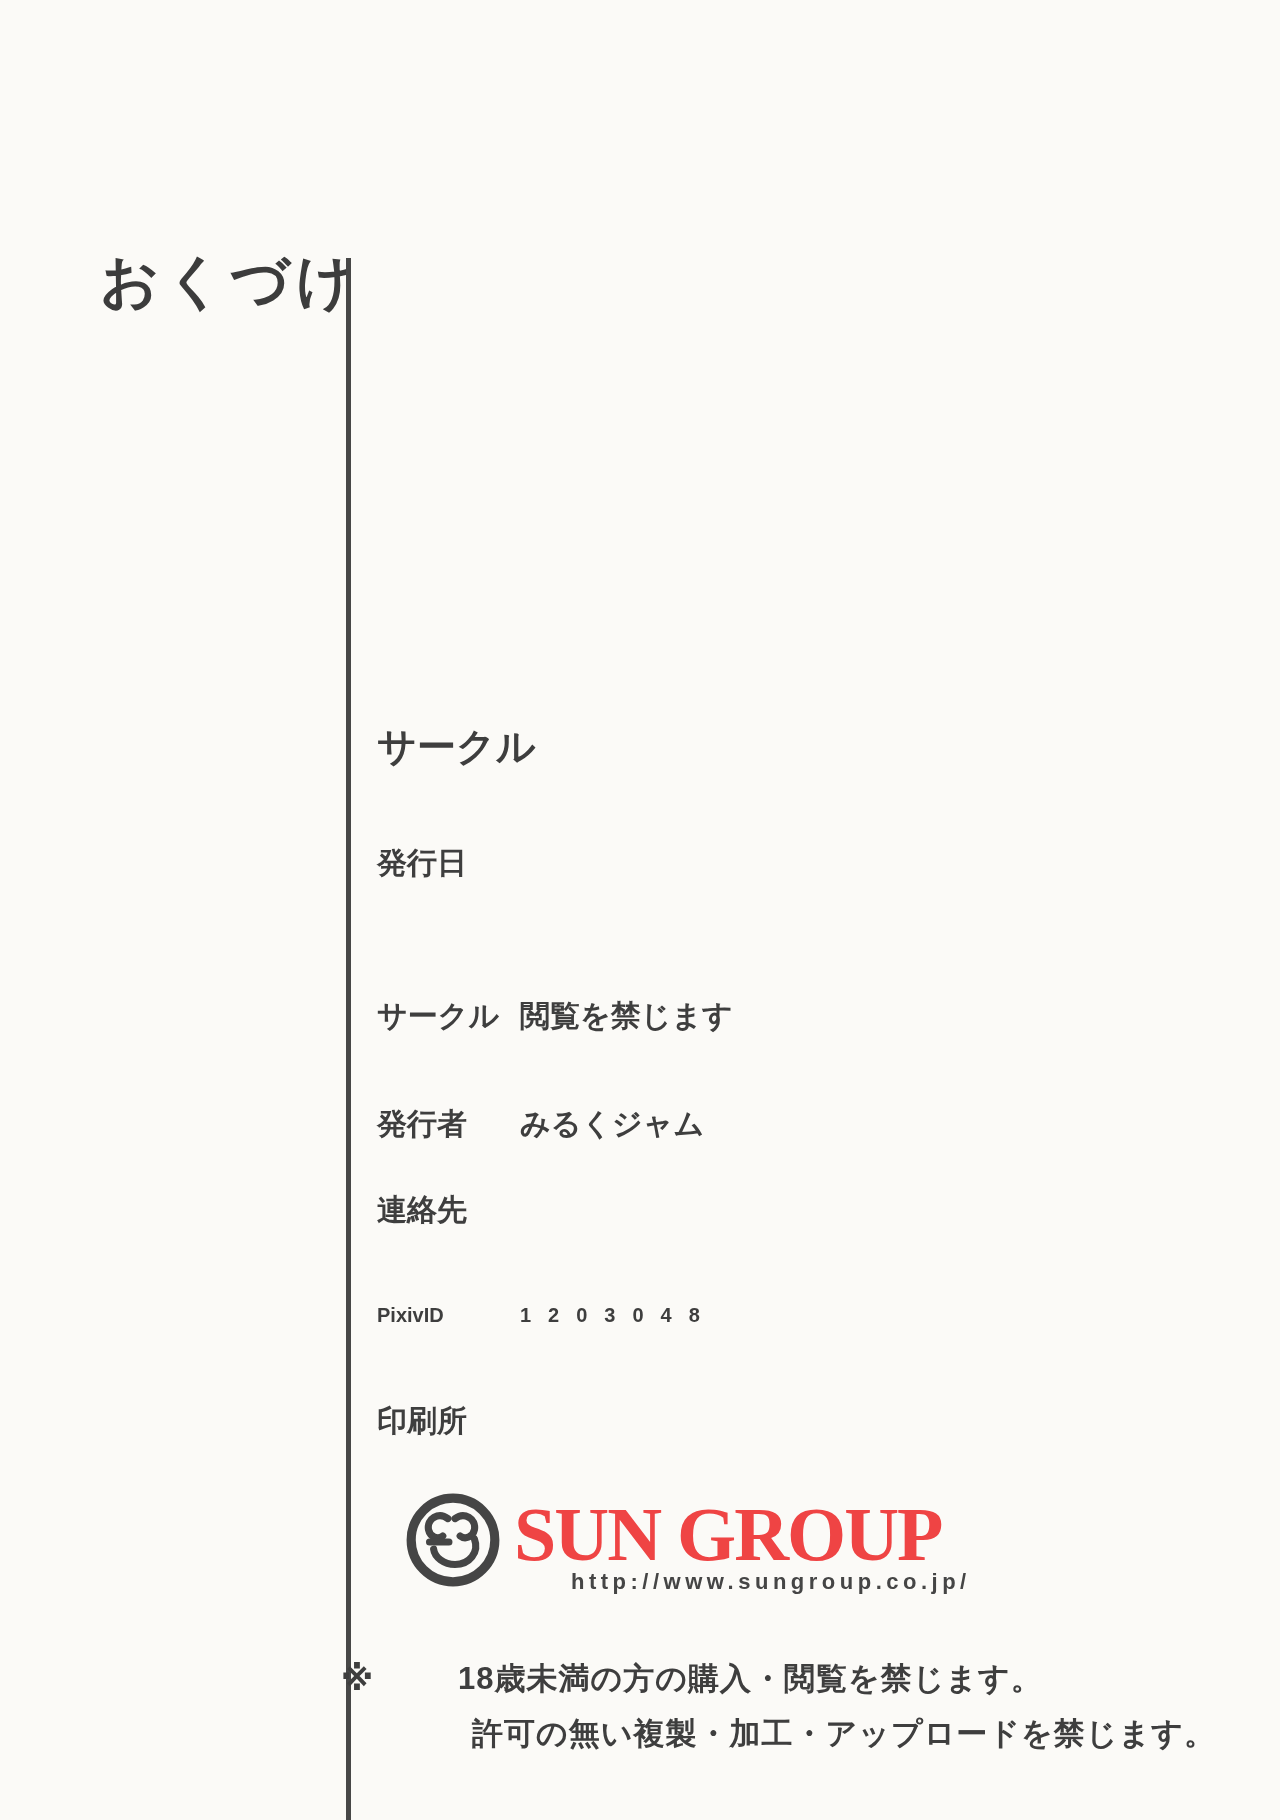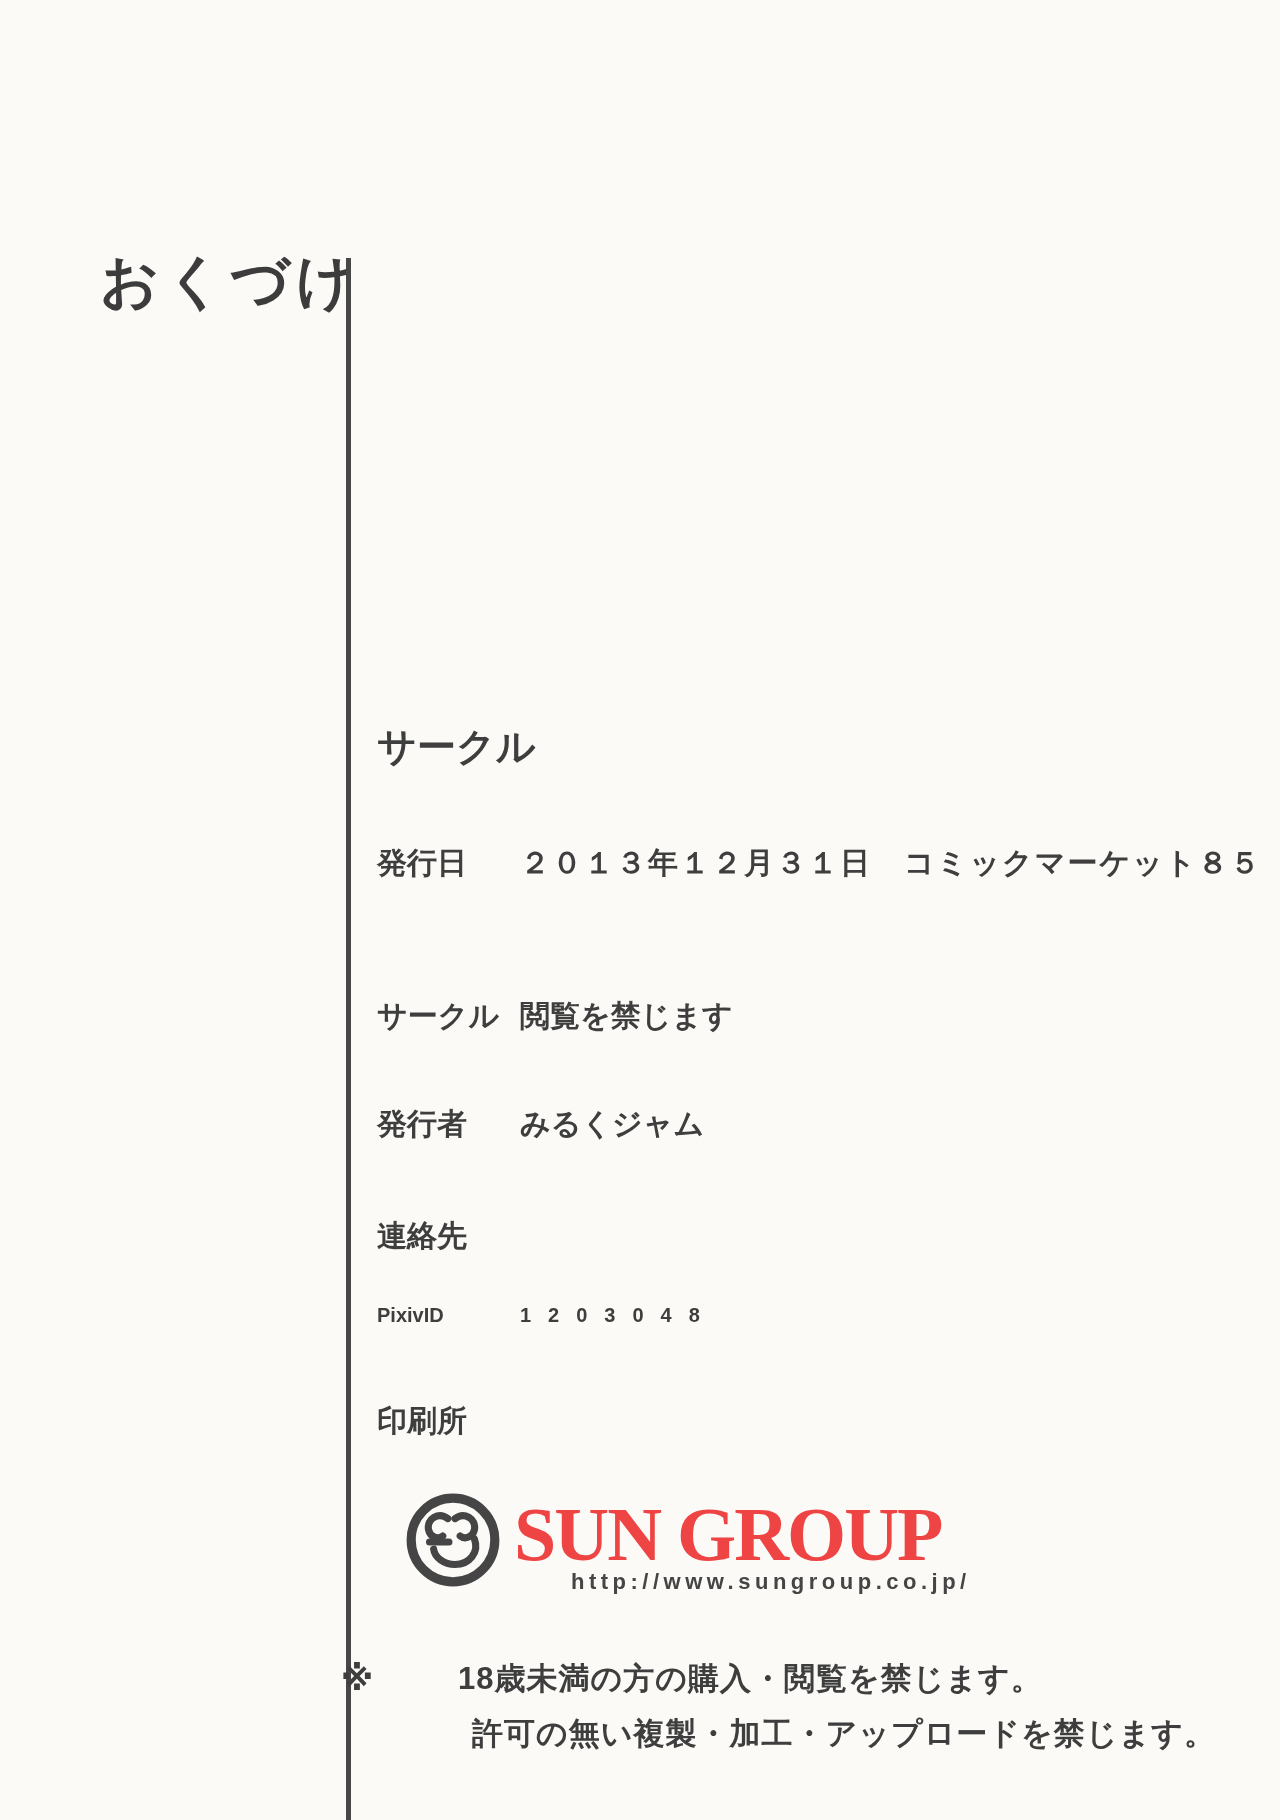--- a/index.html
+++ b/index.html
@@ -46,21 +46,21 @@
     align-items: flex-start;
   }
   .row .lbl { display: inline-block; }
   .row .val { display: inline-block; }
 
   .row-0 { top: 727px; font-size: 39px; }
   .row-0 .lbl { width: 190px; }
   .row-1 { top: 847px; font-size: 30px; }
   .row-2 { top: 1000px; font-size: 30px; }
   .row-3 { top: 1108px; font-size: 30px; }
-  .row-4 { top: 1220px; font-size: 30px; }
+  .row-4 { top: 1194px; font-size: 30px; }
   .row-5 { top: 1305px; font-size: 20px; }
   .row-6 { top: 1405px; font-size: 30px; }
 
   .row-1 .lbl, .row-2 .lbl, .row-3 .lbl,
   .row-4 .lbl, .row-5 .lbl, .row-6 .lbl { width: 143px; }
 
   .row-1 .val { letter-spacing: 2px; }
   .row-5 .val { letter-spacing: 17px; }
 
   
@@ -122,21 +122,20 @@
 <div class="abs okuzuke-title">おくづけ</div>
 
 <div class="abs vrule"></div>
 
 <div class="abs row row-0">
   <span class="lbl">サークル</span>
 </div>
 
 <div class="abs row row-1">
   <span class="lbl">発行日</span>
-  <span class="val">２０１３年１２月３１日　コミックマーケット８５</span>
 </div>
 
 <div class="abs row row-2">
   <span class="lbl">サークル</span>
   <span class="val">閲覧を禁じます</span>
 </div>
 
 <div class="abs row row-3">
   <span class="lbl">発行者</span>
   <span class="val">みるくジャム</span>

